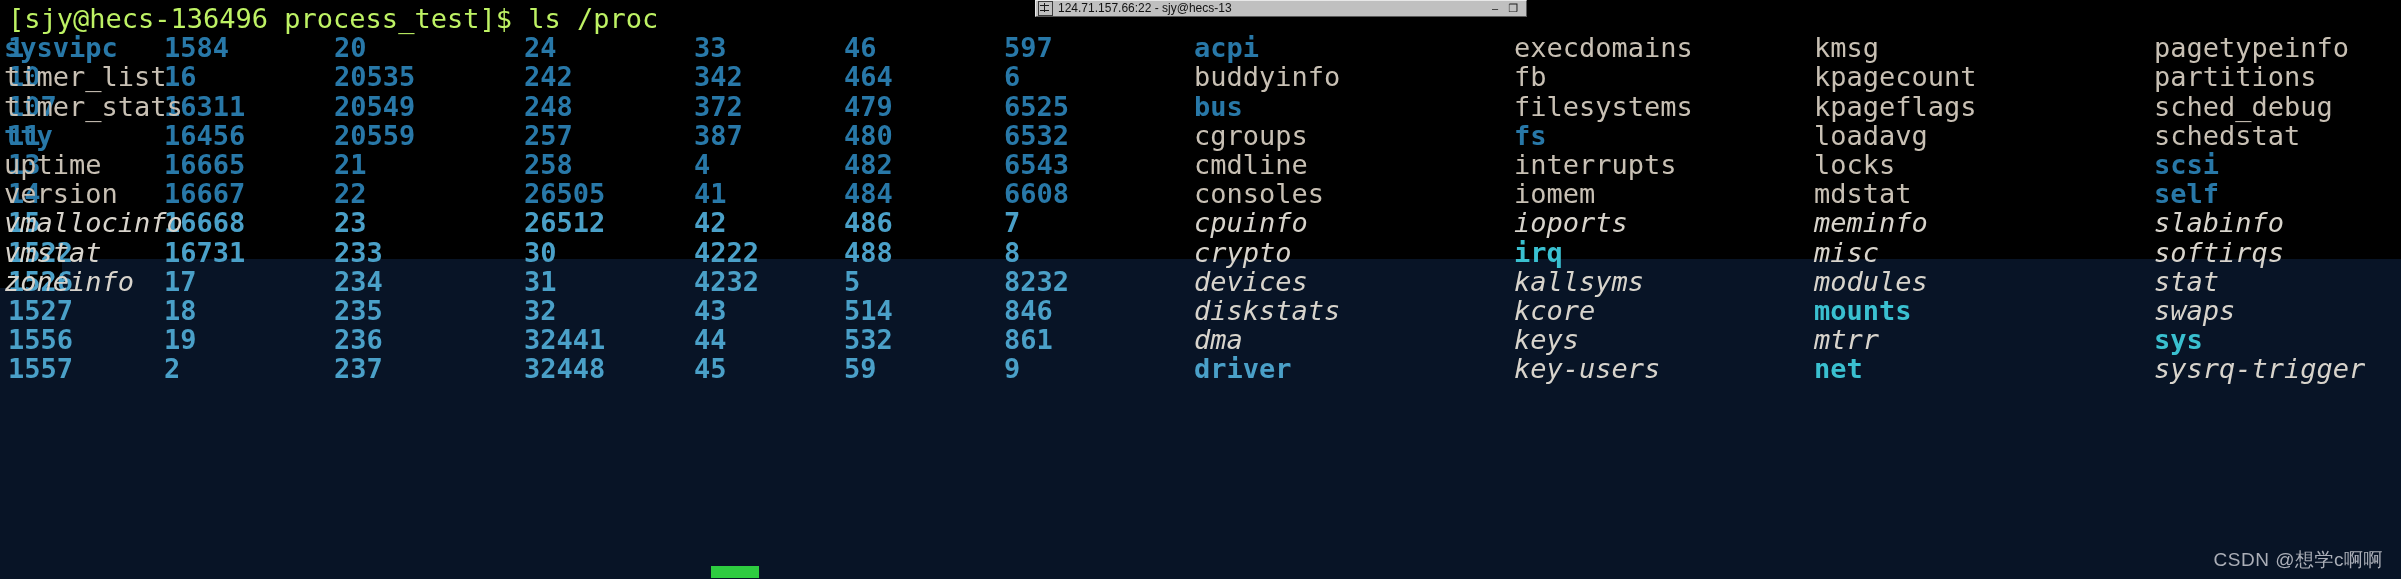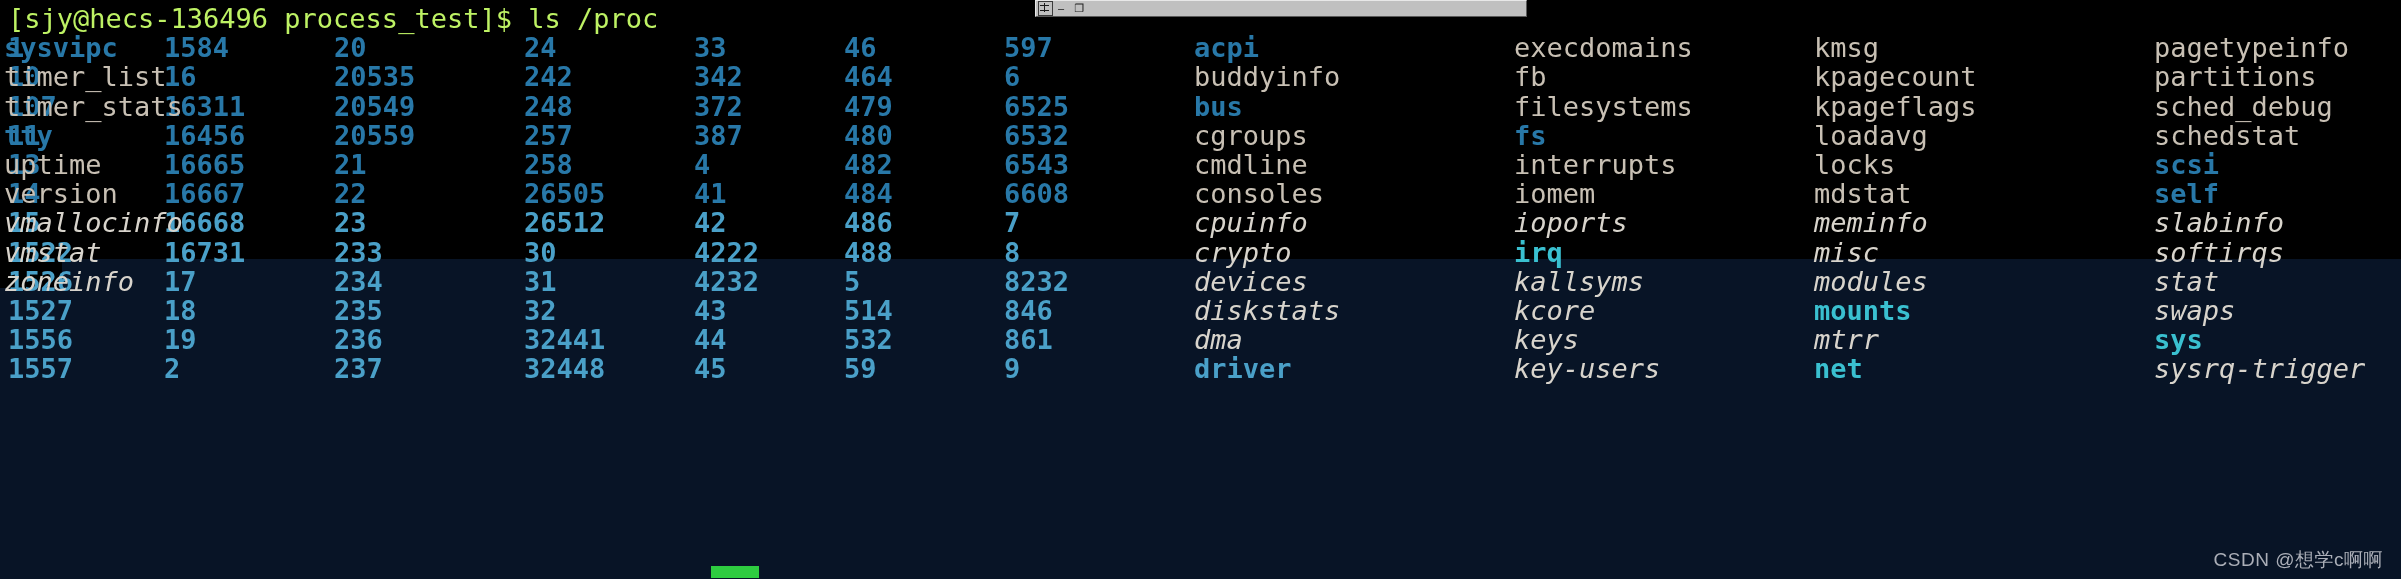--- a/index.html
+++ b/index.html
@@ -156,20 +156,21 @@
 
   <div id="selection"></div>
   <div id="sel-notch"></div>
 
   <div id="term"><div class="line" style="position: relative;"><span class="tok prompt" style="position: absolute; left: 4px;">[sjy@hecs-136496 process_test]$ ls /proc</span></div><div class="line" style="position: relative;"><span class="tok dir" style="position: absolute; left: 4px;">1</span><span class="tok dir" style="position: absolute; left: 160px;">1584</span><span class="tok dir" style="position: absolute; left: 330px;">20</span><span class="tok dir" style="position: absolute; left: 520px;">24</span><span class="tok dir" style="position: absolute; left: 690px;">33</span><span class="tok dir" style="position: absolute; left: 840px;">46</span><span class="tok dir" style="position: absolute; left: 1000px;">597</span><span class="tok dir" style="position: absolute; left: 1190px;">acpi</span><span class="tok file" style="position: absolute; left: 1510px;">execdomains</span><span class="tok file" style="position: absolute; left: 1810px;">kmsg</span><span class="tok file" style="position: absolute; left: 2150px;">pagetypeinfo</span><span class="tok dir" style="position: absolute; left: 0px;">sysvipc</span></div><div class="line" style="position: relative;"><span class="tok dir" style="position: absolute; left: 4px;">10</span><span class="tok dir" style="position: absolute; left: 160px;">16</span><span class="tok dir" style="position: absolute; left: 330px;">20535</span><span class="tok dir" style="position: absolute; left: 520px;">242</span><span class="tok dir" style="position: absolute; left: 690px;">342</span><span class="tok dir" style="position: absolute; left: 840px;">464</span><span class="tok dir" style="position: absolute; left: 1000px;">6</span><span class="tok file" style="position: absolute; left: 1190px;">buddyinfo</span><span class="tok file" style="position: absolute; left: 1510px;">fb</span><span class="tok file" style="position: absolute; left: 1810px;">kpagecount</span><span class="tok file" style="position: absolute; left: 2150px;">partitions</span><span class="tok file" style="position: absolute; left: 0px;">timer_list</span></div><div class="line" style="position: relative;"><span class="tok dir" style="position: absolute; left: 4px;">107</span><span class="tok dir" style="position: absolute; left: 160px;">16311</span><span class="tok dir" style="position: absolute; left: 330px;">20549</span><span class="tok dir" style="position: absolute; left: 520px;">248</span><span class="tok dir" style="position: absolute; left: 690px;">372</span><span class="tok dir" style="position: absolute; left: 840px;">479</span><span class="tok dir" style="position: absolute; left: 1000px;">6525</span><span class="tok dir" style="position: absolute; left: 1190px;">bus</span><span class="tok file" style="position: absolute; left: 1510px;">filesystems</span><span class="tok file" style="position: absolute; left: 1810px;">kpageflags</span><span class="tok file" style="position: absolute; left: 2150px;">sched_debug</span><span class="tok file" style="position: absolute; left: 0px;">timer_stats</span></div><div class="line" style="position: relative;"><span class="tok dir" style="position: absolute; left: 4px;">11</span><span class="tok dir" style="position: absolute; left: 160px;">16456</span><span class="tok dir" style="position: absolute; left: 330px;">20559</span><span class="tok dir" style="position: absolute; left: 520px;">257</span><span class="tok dir" style="position: absolute; left: 690px;">387</span><span class="tok dir" style="position: absolute; left: 840px;">480</span><span class="tok dir" style="position: absolute; left: 1000px;">6532</span><span class="tok file" style="position: absolute; left: 1190px;">cgroups</span><span class="tok dir" style="position: absolute; left: 1510px;">fs</span><span class="tok file" style="position: absolute; left: 1810px;">loadavg</span><span class="tok file" style="position: absolute; left: 2150px;">schedstat</span><span class="tok dir" style="position: absolute; left: 0px;">tty</span></div><div class="line" style="position: relative;"><span class="tok dir" style="position: absolute; left: 4px;">13</span><span class="tok dir" style="position: absolute; left: 160px;">16665</span><span class="tok dir" style="position: absolute; left: 330px;">21</span><span class="tok dir" style="position: absolute; left: 520px;">258</span><span class="tok dir" style="position: absolute; left: 690px;">4</span><span class="tok dir" style="position: absolute; left: 840px;">482</span><span class="tok dir" style="position: absolute; left: 1000px;">6543</span><span class="tok file" style="position: absolute; left: 1190px;">cmdline</span><span class="tok file" style="position: absolute; left: 1510px;">interrupts</span><span class="tok file" style="position: absolute; left: 1810px;">locks</span><span class="tok dir" style="position: absolute; left: 2150px;">scsi</span><span class="tok file" style="position: absolute; left: 0px;">uptime</span></div><div class="line" style="position: relative;"><span class="tok dir" style="position: absolute; left: 4px;">14</span><span class="tok dir" style="position: absolute; left: 160px;">16667</span><span class="tok dir" style="position: absolute; left: 330px;">22</span><span class="tok dir" style="position: absolute; left: 520px;">26505</span><span class="tok dir" style="position: absolute; left: 690px;">41</span><span class="tok dir" style="position: absolute; left: 840px;">484</span><span class="tok dir" style="position: absolute; left: 1000px;">6608</span><span class="tok file" style="position: absolute; left: 1190px;">consoles</span><span class="tok file" style="position: absolute; left: 1510px;">iomem</span><span class="tok file" style="position: absolute; left: 1810px;">mdstat</span><span class="tok dir" style="position: absolute; left: 2150px;">self</span><span class="tok file" style="position: absolute; left: 0px;">version</span></div><div class="line sel" style="position: relative;"><span class="tok dir" style="position: absolute; left: 4px;">15</span><span class="tok dir" style="position: absolute; left: 160px;">16668</span><span class="tok dir" style="position: absolute; left: 330px;">23</span><span class="tok dir" style="position: absolute; left: 520px;">26512</span><span class="tok dir" style="position: absolute; left: 690px;">42</span><span class="tok dir" style="position: absolute; left: 840px;">486</span><span class="tok dir" style="position: absolute; left: 1000px;">7</span><span class="tok file" style="position: absolute; left: 1190px;">cpuinfo</span><span class="tok file" style="position: absolute; left: 1510px;">ioports</span><span class="tok file" style="position: absolute; left: 1810px;">meminfo</span><span class="tok file" style="position: absolute; left: 2150px;">slabinfo</span><span class="tok file" style="position: absolute; left: 0px;">vmallocinfo</span></div><div class="line sel" style="position: relative;"><span class="tok dir" style="position: absolute; left: 4px;">1522</span><span class="tok dir" style="position: absolute; left: 160px;">16731</span><span class="tok dir" style="position: absolute; left: 330px;">233</span><span class="tok dir" style="position: absolute; left: 520px;">30</span><span class="tok dir" style="position: absolute; left: 690px;">4222</span><span class="tok dir" style="position: absolute; left: 840px;">488</span><span class="tok dir" style="position: absolute; left: 1000px;">8</span><span class="tok file" style="position: absolute; left: 1190px;">crypto</span><span class="tok dir hl-dir-bright" style="position: absolute; left: 1510px;">irq</span><span class="tok file" style="position: absolute; left: 1810px;">misc</span><span class="tok file" style="position: absolute; left: 2150px;">softirqs</span><span class="tok file" style="position: absolute; left: 0px;">vmstat</span></div><div class="line sel" style="position: relative;"><span class="tok dir" style="position: absolute; left: 4px;">1526</span><span class="tok dir" style="position: absolute; left: 160px;">17</span><span class="tok dir" style="position: absolute; left: 330px;">234</span><span class="tok dir" style="position: absolute; left: 520px;">31</span><span class="tok dir" style="position: absolute; left: 690px;">4232</span><span class="tok dir" style="position: absolute; left: 840px;">5</span><span class="tok dir" style="position: absolute; left: 1000px;">8232</span><span class="tok file" style="position: absolute; left: 1190px;">devices</span><span class="tok file" style="position: absolute; left: 1510px;">kallsyms</span><span class="tok file" style="position: absolute; left: 1810px;">modules</span><span class="tok file" style="position: absolute; left: 2150px;">stat</span><span class="tok file" style="position: absolute; left: 0px;">zoneinfo</span></div><div class="line sel" style="position: relative;"><span class="tok dir" style="position: absolute; left: 4px;">1527</span><span class="tok dir" style="position: absolute; left: 160px;">18</span><span class="tok dir" style="position: absolute; left: 330px;">235</span><span class="tok dir" style="position: absolute; left: 520px;">32</span><span class="tok dir" style="position: absolute; left: 690px;">43</span><span class="tok dir" style="position: absolute; left: 840px;">514</span><span class="tok dir" style="position: absolute; left: 1000px;">846</span><span class="tok file" style="position: absolute; left: 1190px;">diskstats</span><span class="tok file" style="position: absolute; left: 1510px;">kcore</span><span class="tok dir hl-dir-bright" style="position: absolute; left: 1810px;">mounts</span><span class="tok file" style="position: absolute; left: 2150px;">swaps</span></div><div class="line sel" style="position: relative;"><span class="tok dir" style="position: absolute; left: 4px;">1556</span><span class="tok dir" style="position: absolute; left: 160px;">19</span><span class="tok dir" style="position: absolute; left: 330px;">236</span><span class="tok dir" style="position: absolute; left: 520px;">32441</span><span class="tok dir" style="position: absolute; left: 690px;">44</span><span class="tok dir" style="position: absolute; left: 840px;">532</span><span class="tok dir" style="position: absolute; left: 1000px;">861</span><span class="tok file" style="position: absolute; left: 1190px;">dma</span><span class="tok file" style="position: absolute; left: 1510px;">keys</span><span class="tok file" style="position: absolute; left: 1810px;">mtrr</span><span class="tok dir hl-dir-bright" style="position: absolute; left: 2150px;">sys</span></div><div class="line sel" style="position: relative;"><span class="tok dir" style="position: absolute; left: 4px;">1557</span><span class="tok dir" style="position: absolute; left: 160px;">2</span><span class="tok dir" style="position: absolute; left: 330px;">237</span><span class="tok dir" style="position: absolute; left: 520px;">32448</span><span class="tok dir" style="position: absolute; left: 690px;">45</span><span class="tok dir" style="position: absolute; left: 840px;">59</span><span class="tok dir" style="position: absolute; left: 1000px;">9</span><span class="tok dir" style="position: absolute; left: 1190px;">driver</span><span class="tok file" style="position: absolute; left: 1510px;">key-users</span><span class="tok dir hl-dir-bright" style="position: absolute; left: 1810px;">net</span><span class="tok file" style="position: absolute; left: 2150px;">sysrq-trigger</span></div></div>
 
   <div id="cursor"></div>
 
   <div id="titlebar">
     <span class="tb-icon"></span>
+    <span class="tb-title">124.71.157.66:22 - sjy@hecs-13</span>
     <span class="tb-btns">
       <span class="tb-btn">–</span>
       <span class="tb-btn">❐</span>
     </span>
   </div>
 
   <div id="watermark">CSDN @想学c啊啊</div>
 
 </div>
 

